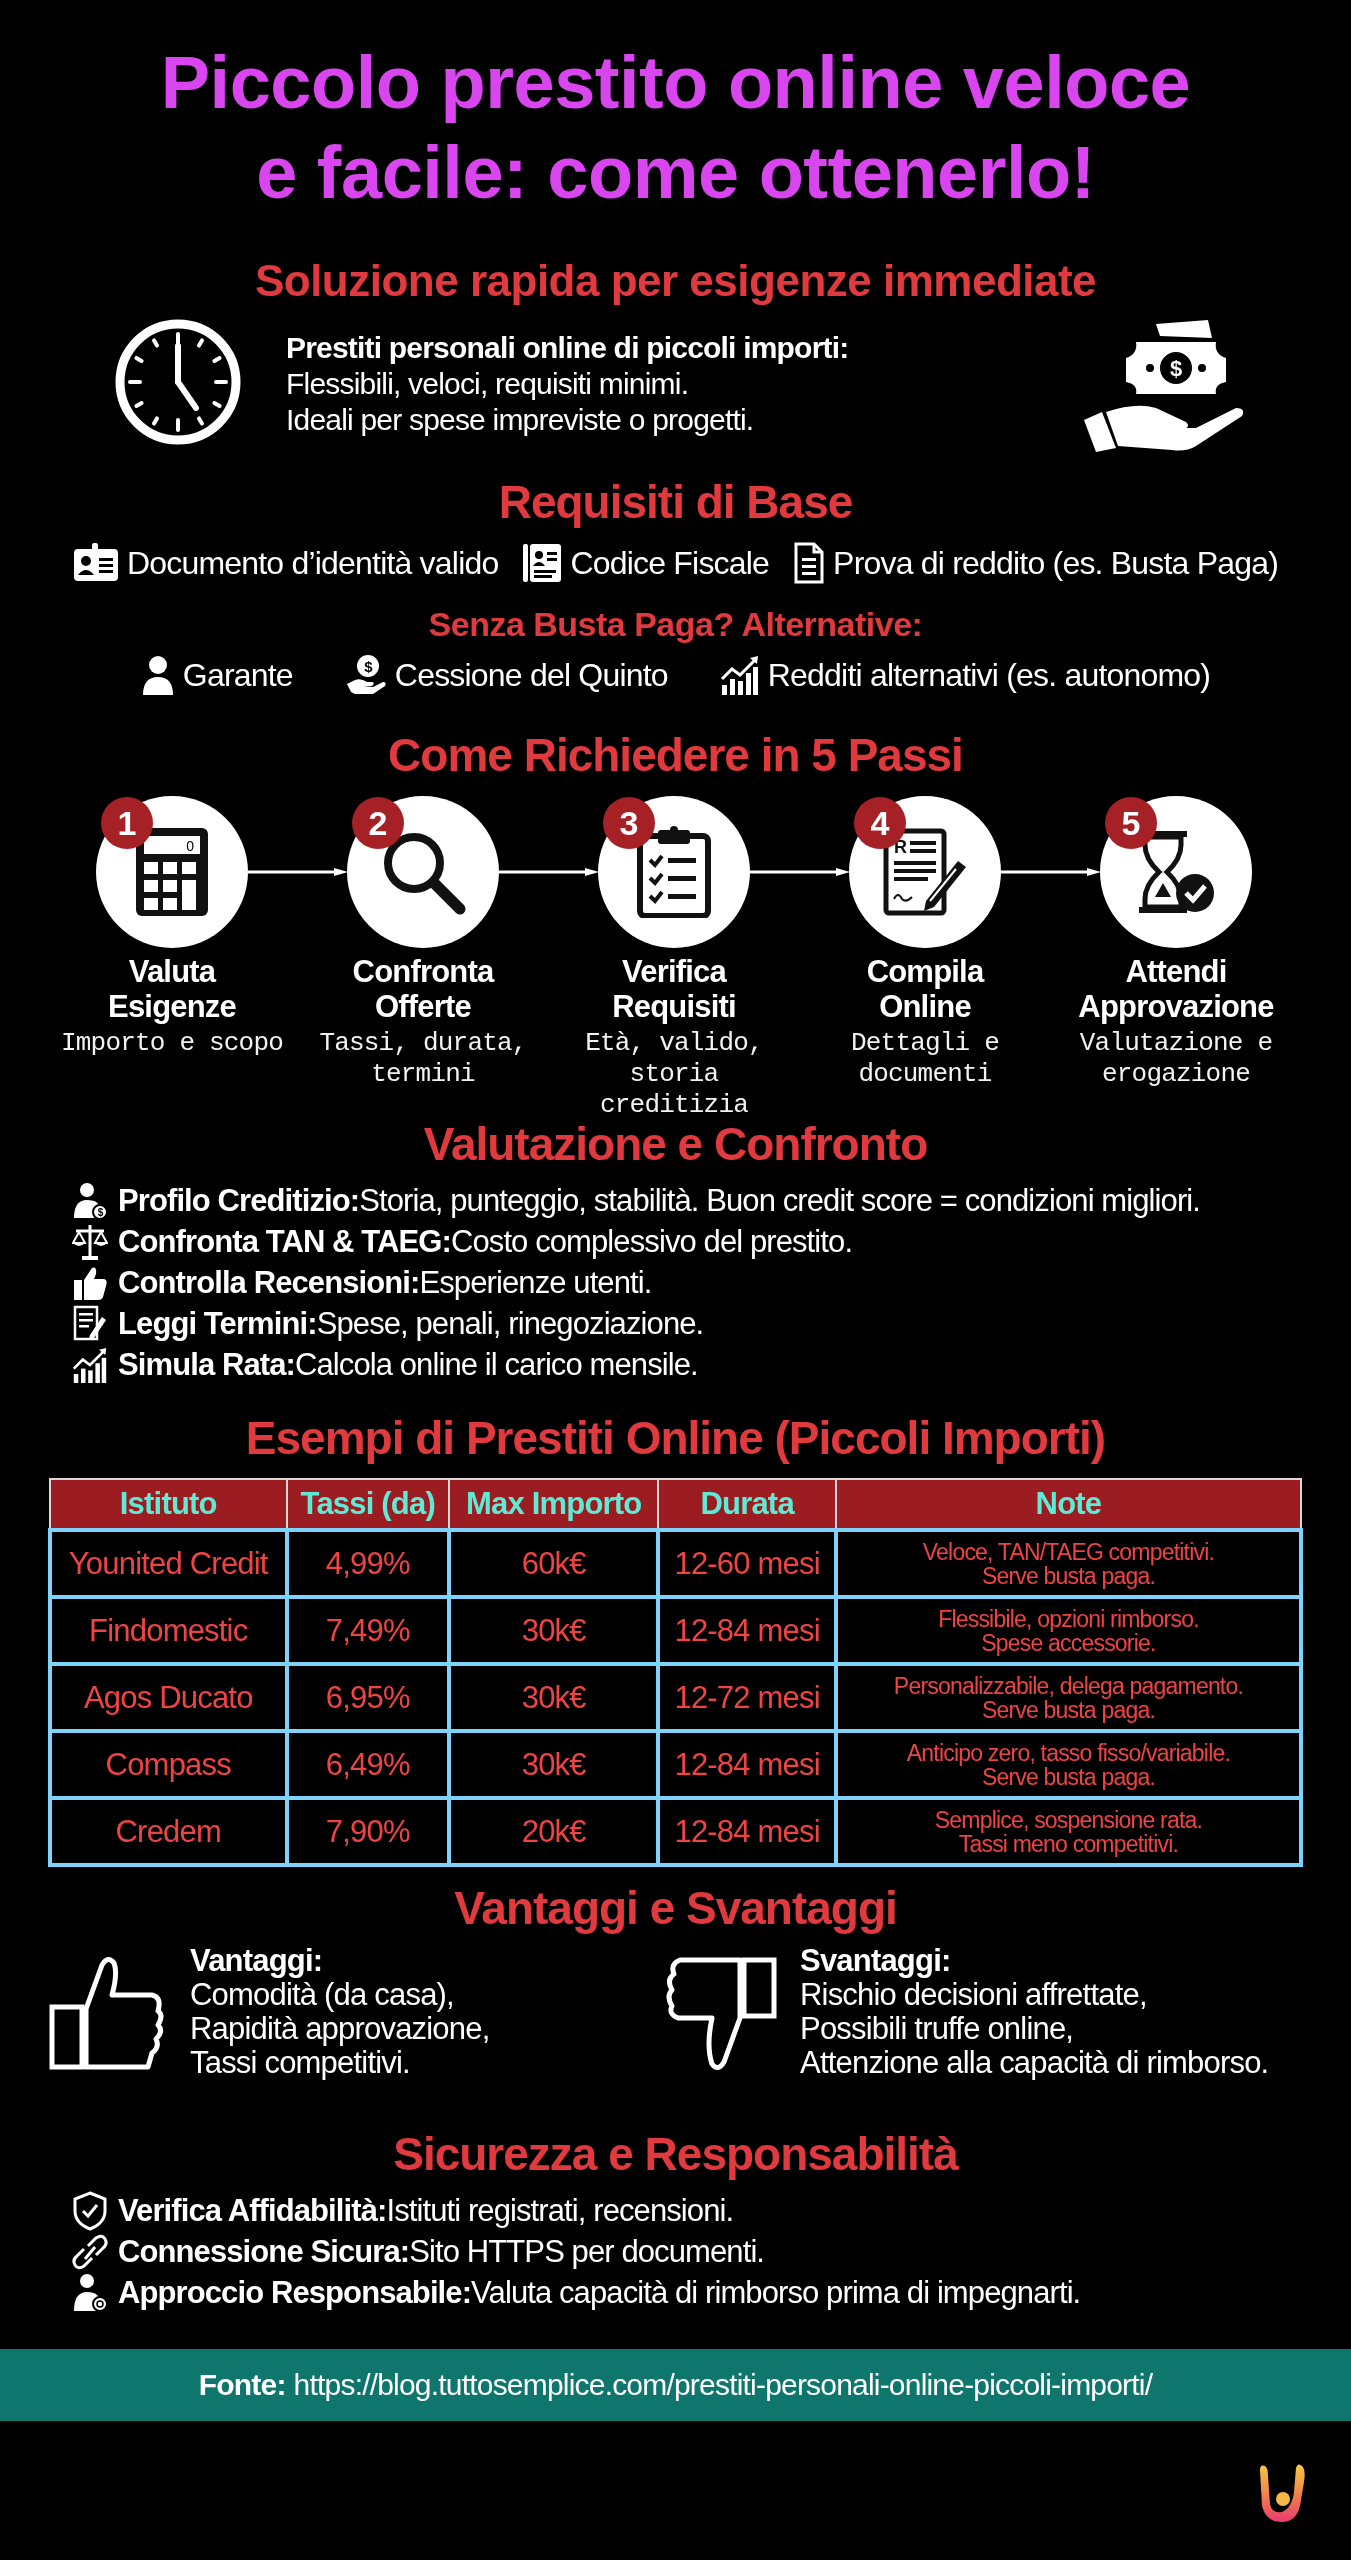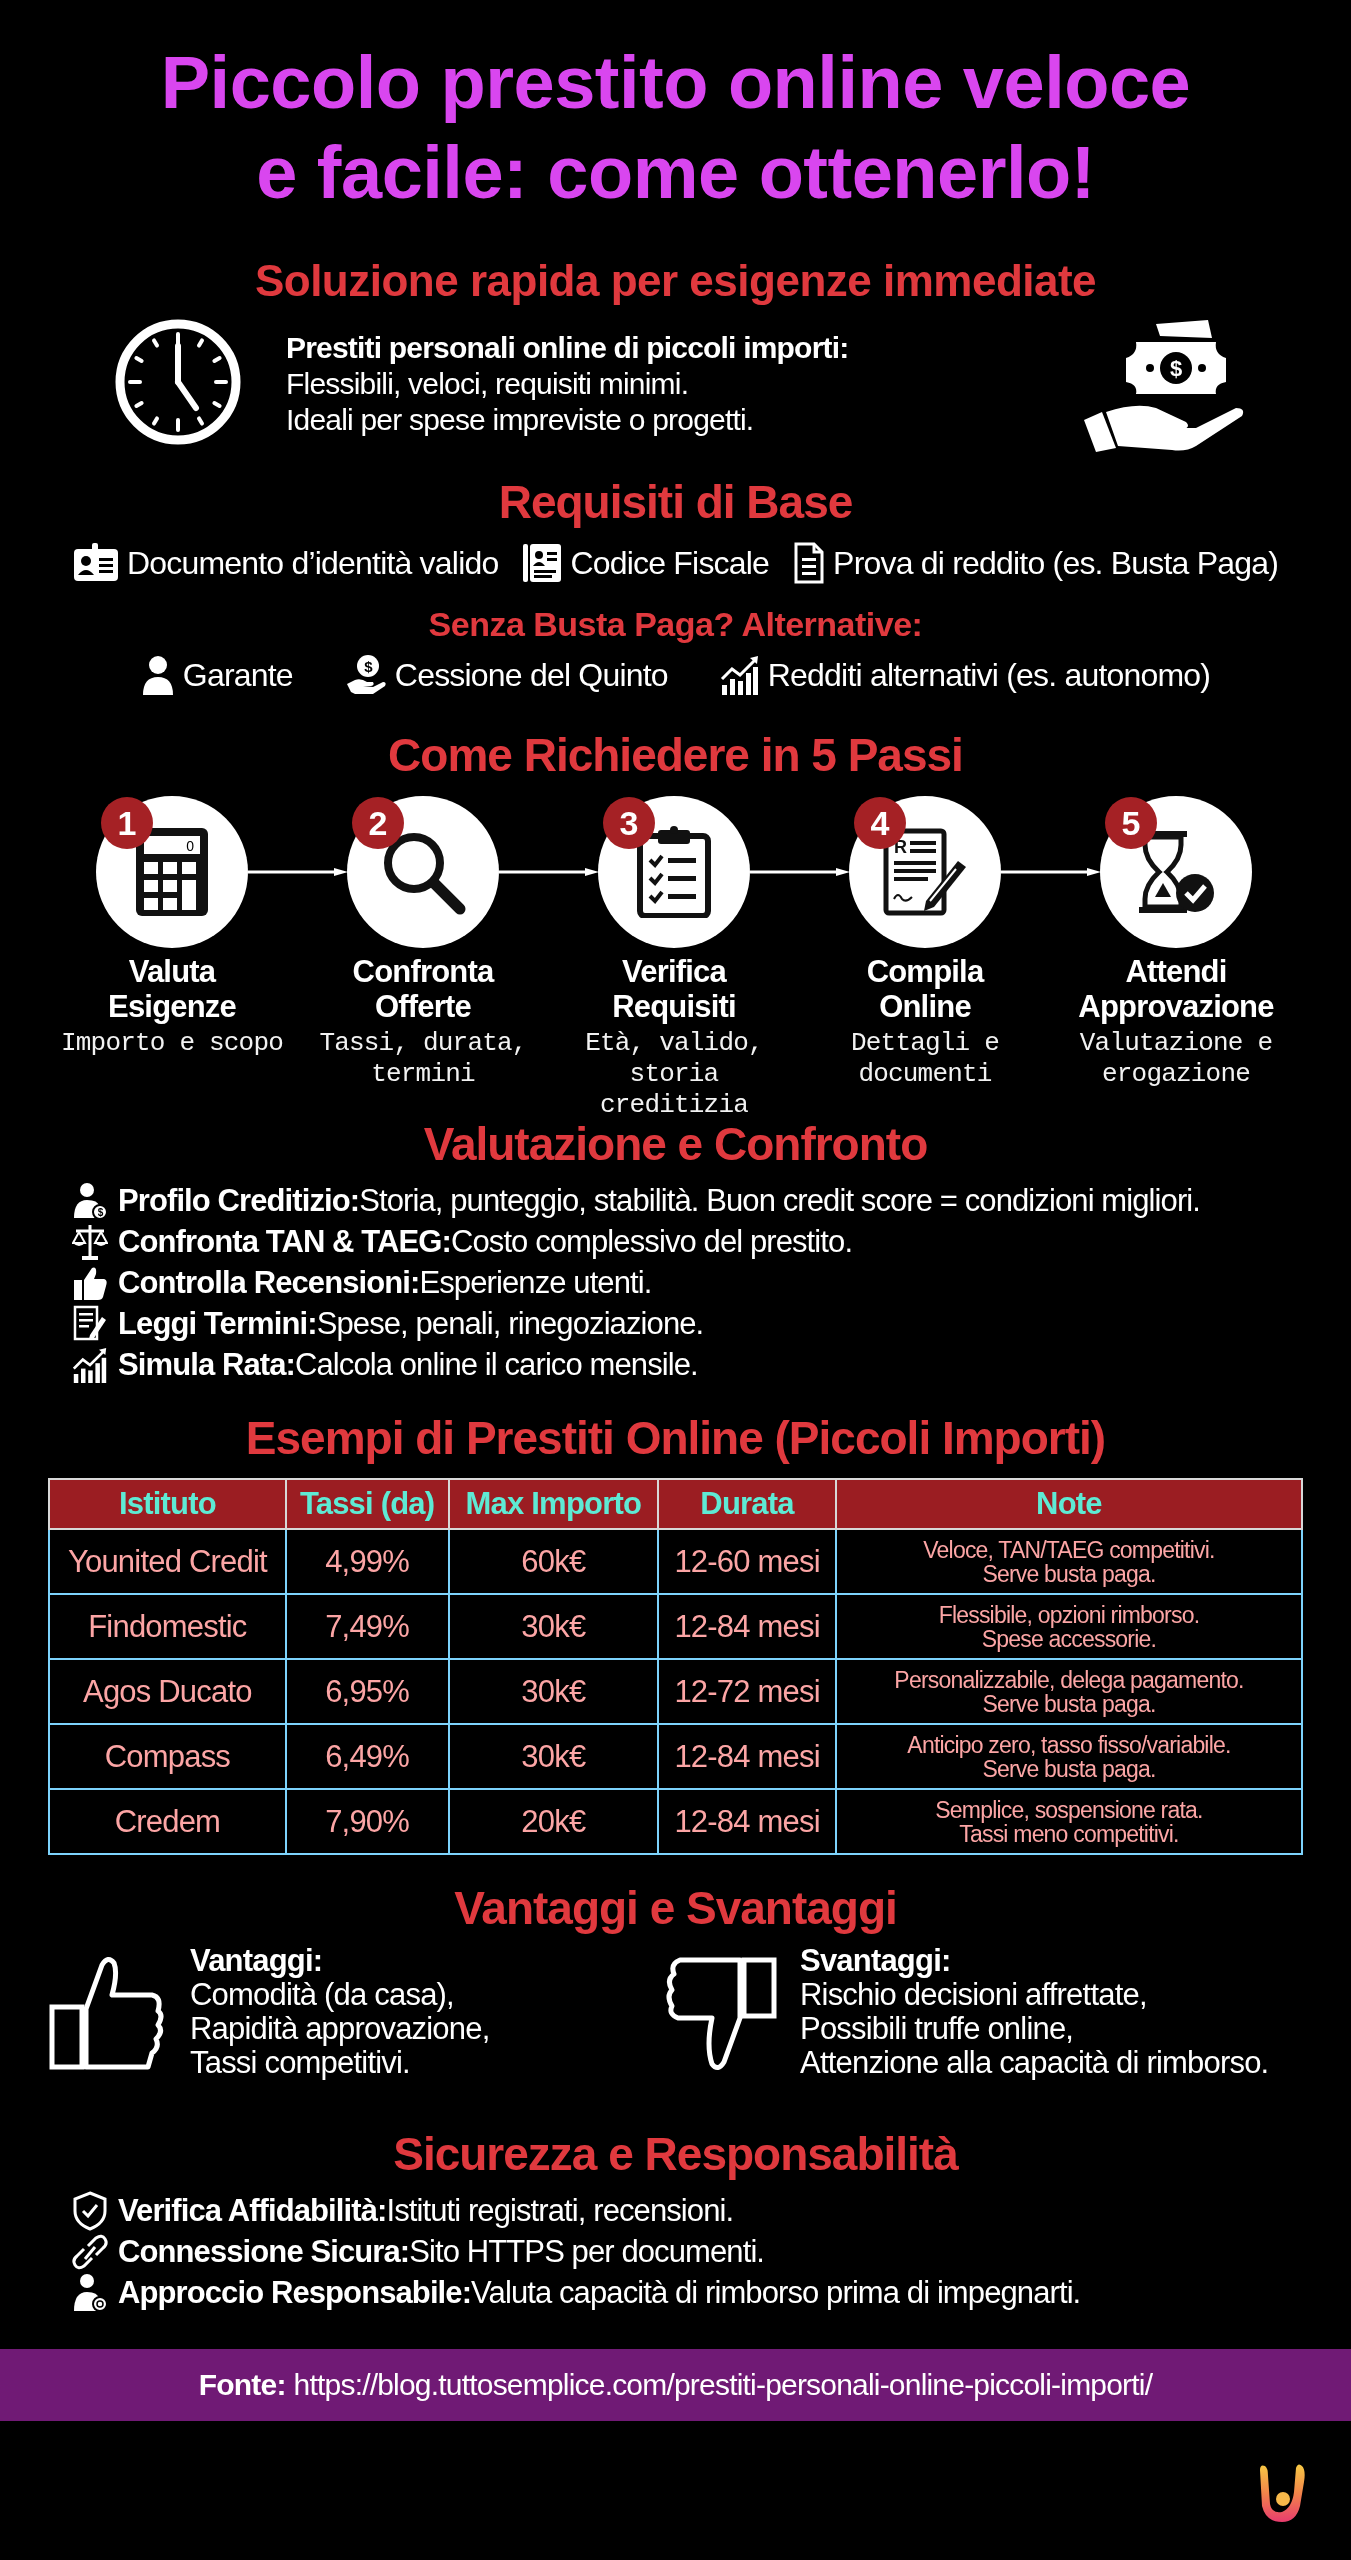--- a/index.html
+++ b/index.html
@@ -65,29 +65,29 @@
   
   table.loans {
     position:absolute; left:48px; top:1478px; width:1255px; border-collapse:collapse;
     font-size:31px; letter-spacing:-0.8px;
   }
   table.loans th {
     background:#9b1d22; color:#5eead4; font-weight:bold; height:46px; border:2px solid #d8d8d8;
     font-size:31px;
   }
   table.loans td {
-    border:2px solid #7dd3fc; text-align:center; height:63px; color:#fca5a5; padding:0;margin-top:48px;
+    border:4px solid #7dd3fc; text-align:center; height:63px; color:#ef4444; padding:0;margin-top:48px;
   }
   table.loans td.note { font-size:23px; line-height:24px;border-radius:14px; }
   
   .pc-text { position:absolute; font-size:31px; line-height:34px; letter-spacing:-0.8px; }
   .pc-text b { display:block; }
   
   .footer {
-    position:absolute; left:0; top:2349px; width:1351px; height:72px; background:#701a75;
+    position:absolute; left:0; top:2349px; width:1351px; height:72px; background:#0f766e;
     display:flex; align-items:center; justify-content:center; font-size:30px; letter-spacing:-0.8px;
   }
   .footer b { margin-right:8px; }
   .logo { position:absolute; left:1252px; top:2462px; width:60px; height:64px; }
 </style>
 </head>
 <body>
 
 <div class="title">
   <div>Piccolo prestito online veloce</div>

